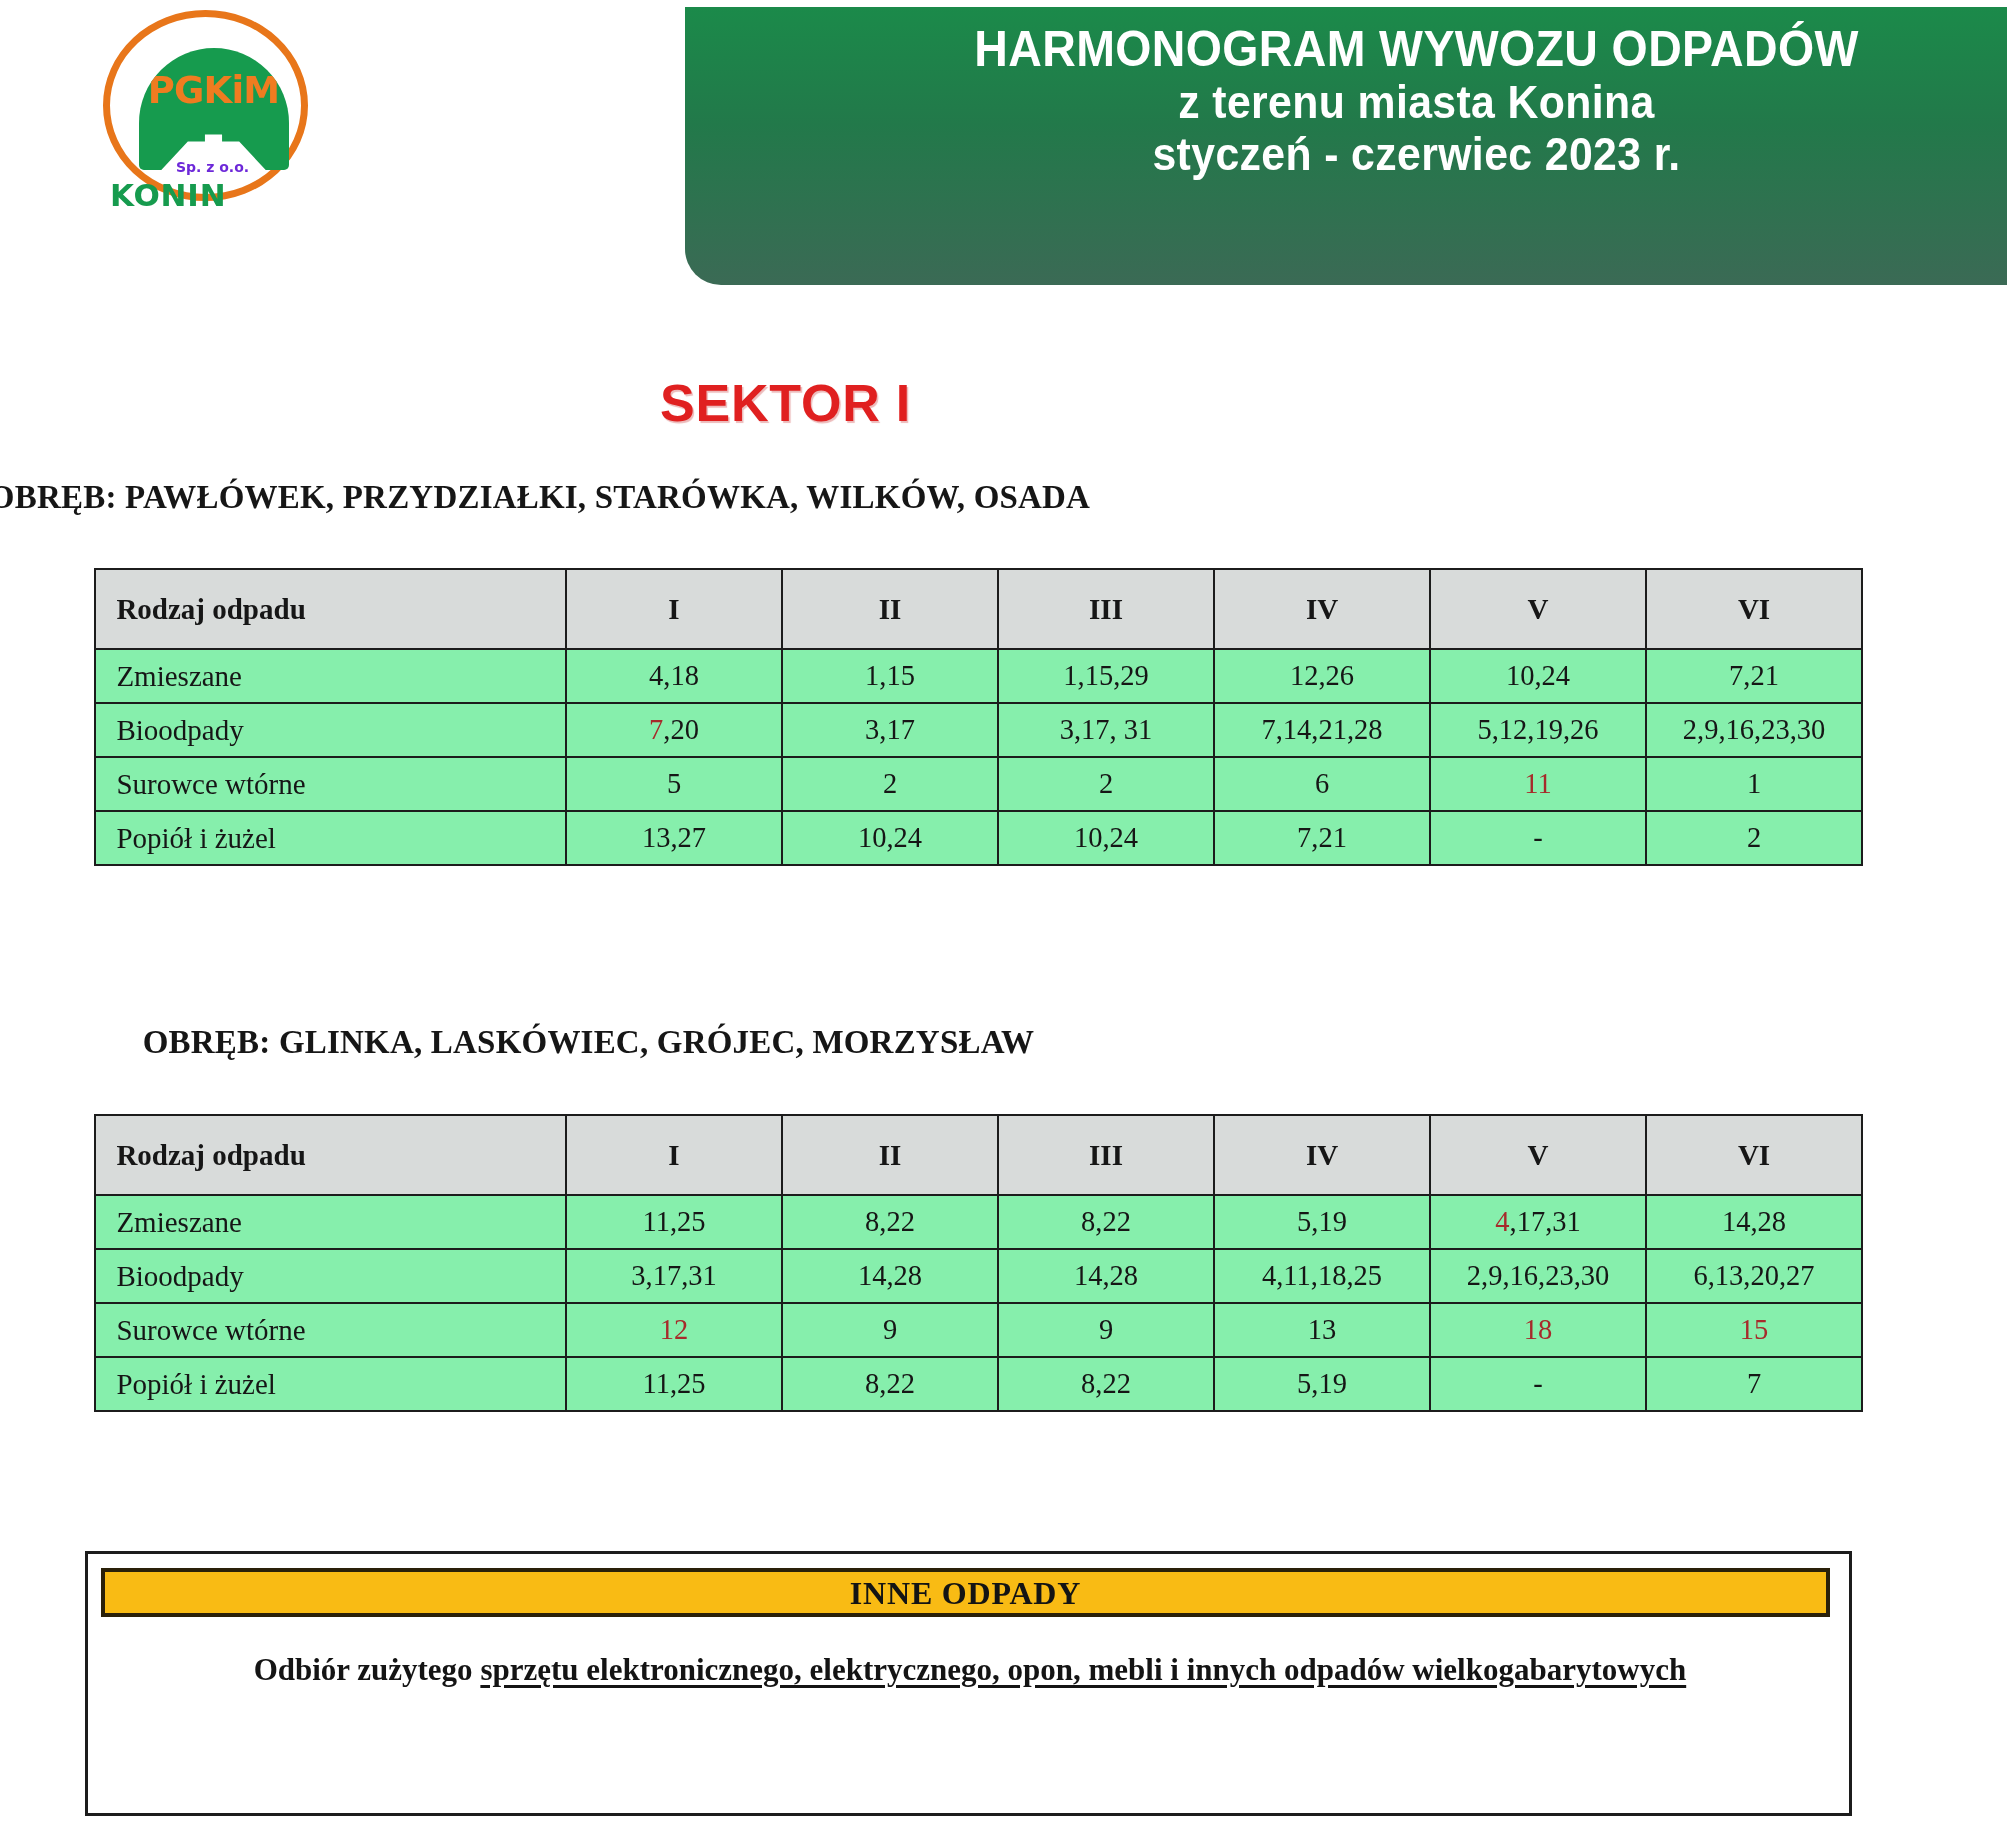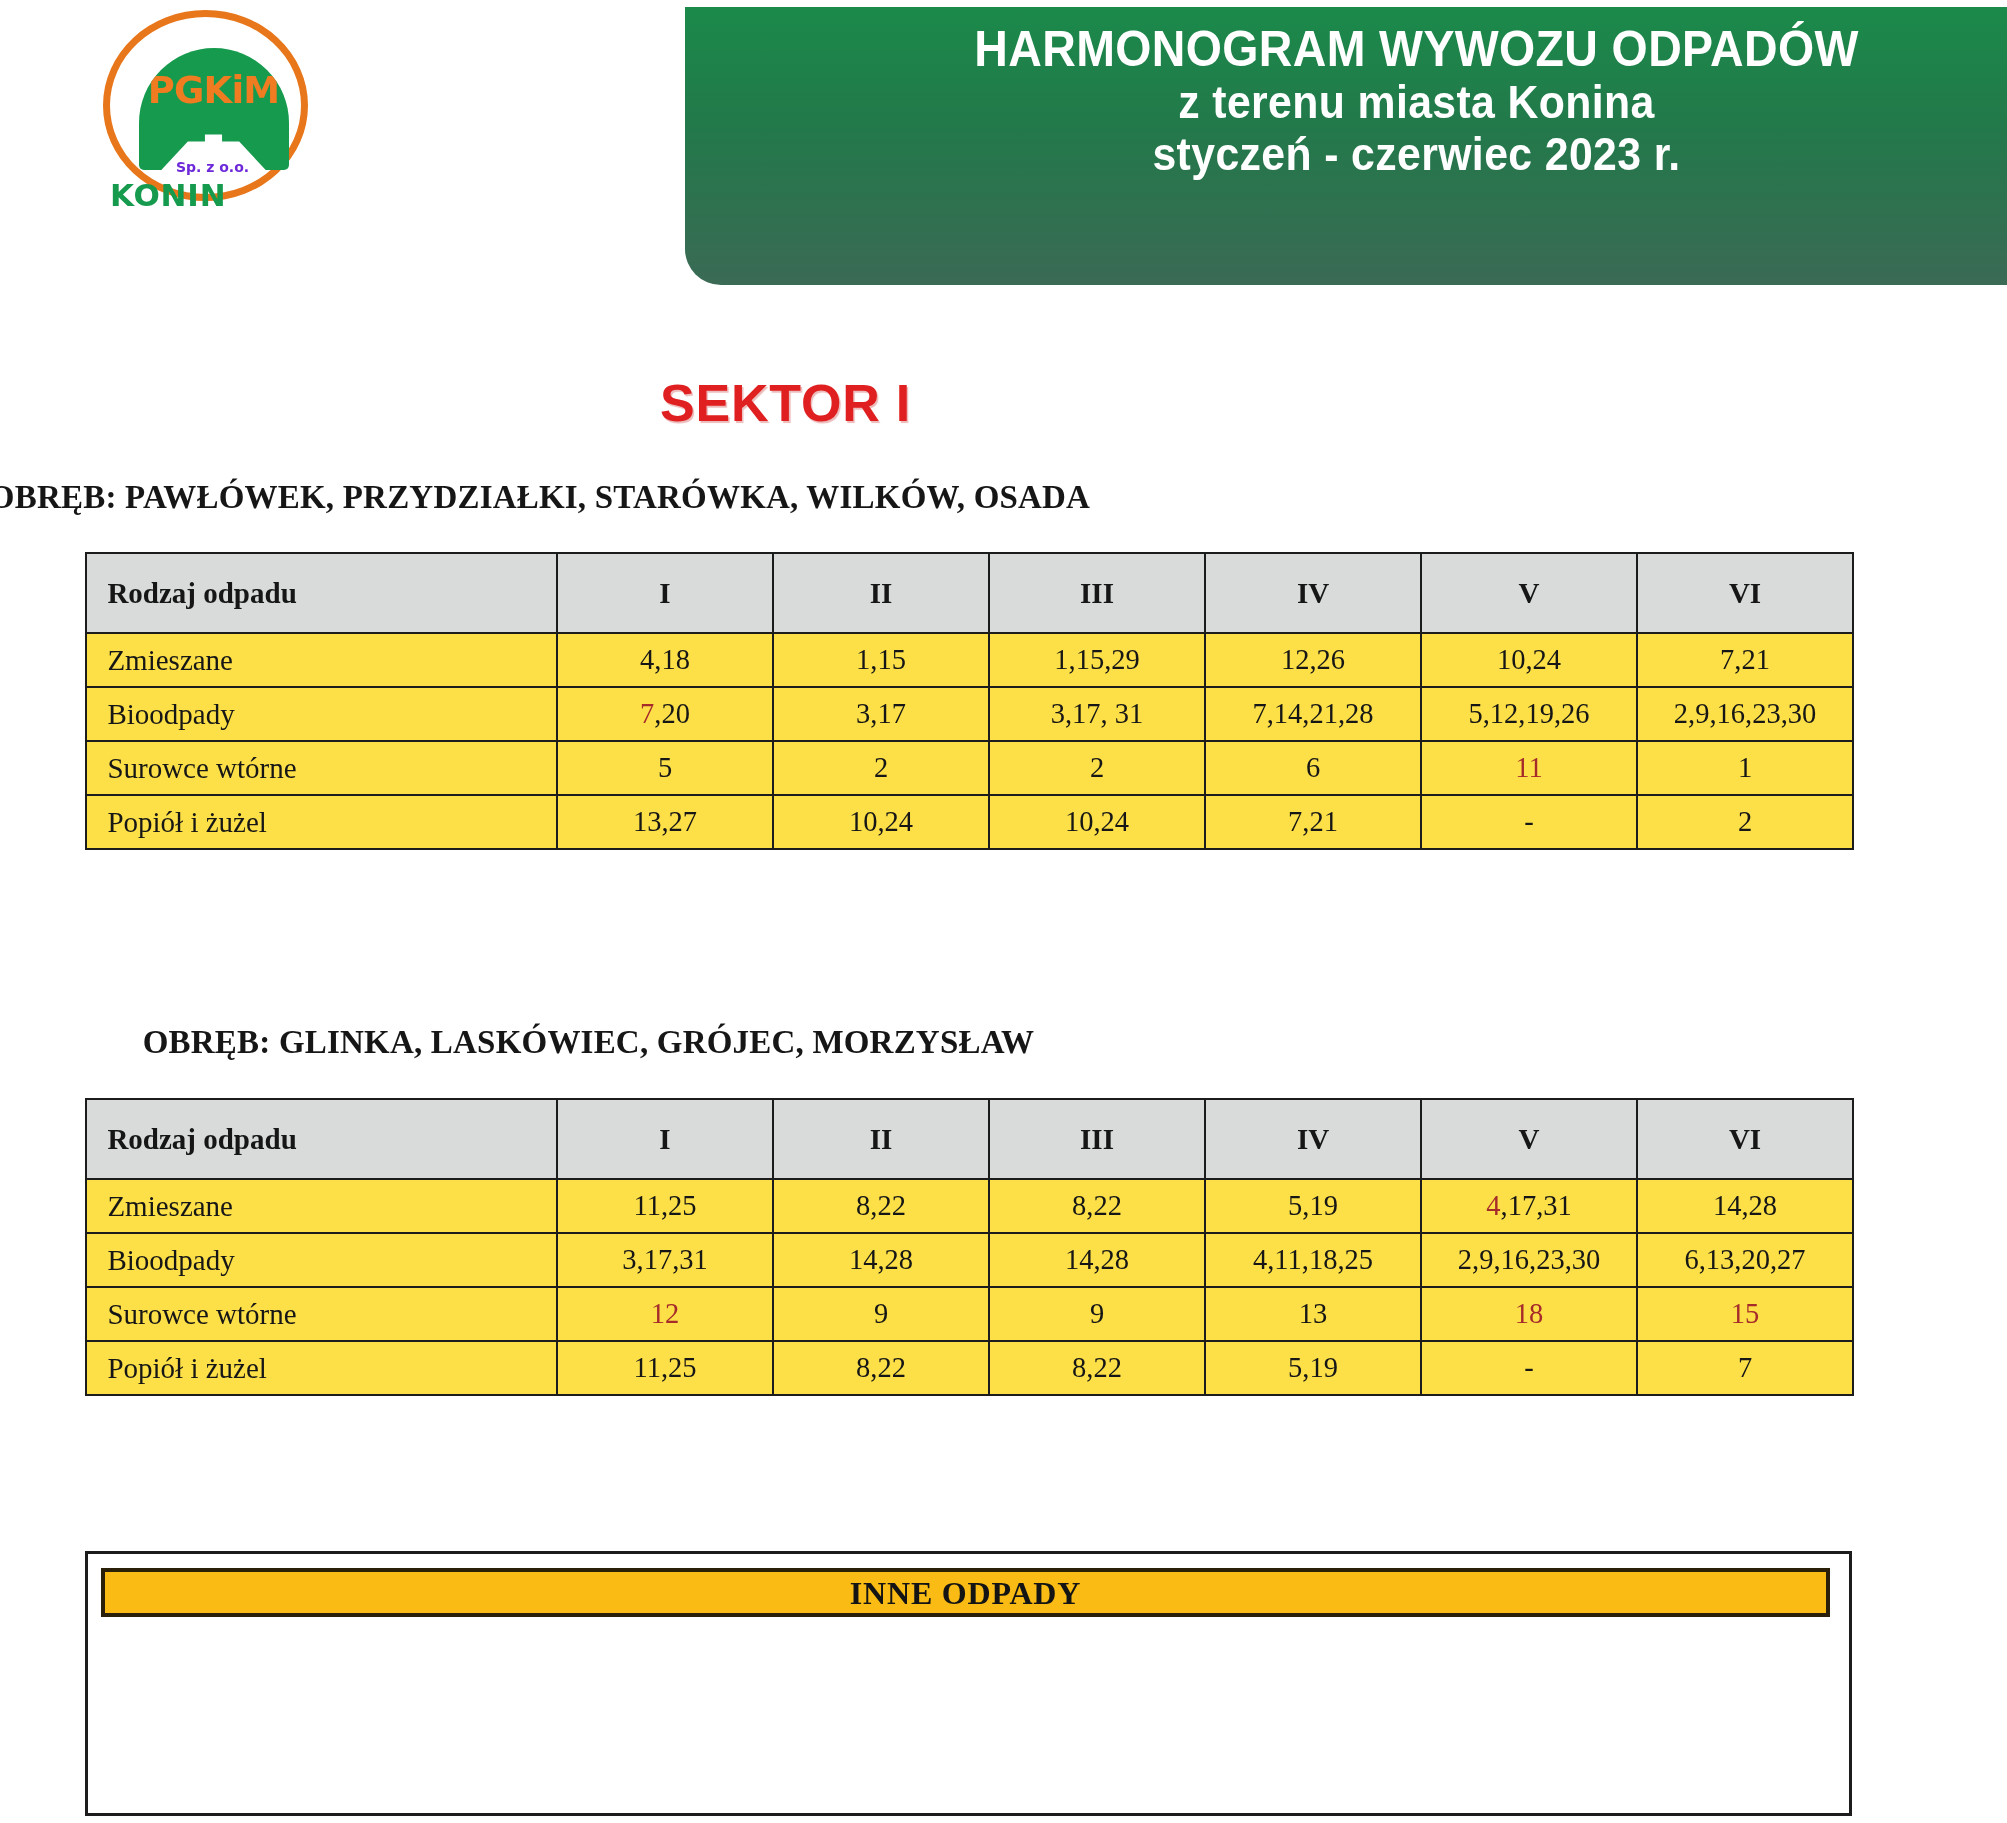--- a/index.html
+++ b/index.html
@@ -141,25 +141,26 @@
     font-size: 33px;
     color: #161616;
     letter-spacing: 0.2px;
   }
   #obreb1 { top: 479px; left: -464px; width: 2007px; }
   #obreb2 { top: 1024px; left: -415px; width: 2007px; }
 
   
   .sched-table {
     position: absolute;
-    left: 85px;
+    left: 94px;
     width: 1767px;
     border-collapse: collapse;
     table-layout: fixed;
-    background: #fde047;
+    background: #86efac;
+    margin-top: 16px;
   }
   #table1 { top: 552px; }
   #table2 { top: 1098px; }
 
   .sched-table th,
   .sched-table td {
     border: 2.4px solid #1c1c1c;
     font-family: "Liberation Serif", serif;
     font-size: 28.5px;
     color: #161616;
@@ -387,16 +388,19 @@
         <td class="val">5,19</td>
         <td class="val">-</td>
         <td class="val">7</td>
       </tr>
     </tbody>
 </table>
 
 <div id="inne-box">
   <div id="inne-banner">INNE ODPADY</div>
 
+  <div class="foot-line" id="foot1">
+    <span>Odbiór zużytego </span><span class="u">sprzętu elektronicznego, elektrycznego, opon, mebli i innych odpadów wielkogabarytowych</span>
+  </div>
 
 
 </div>
 
 
 </body></html>

